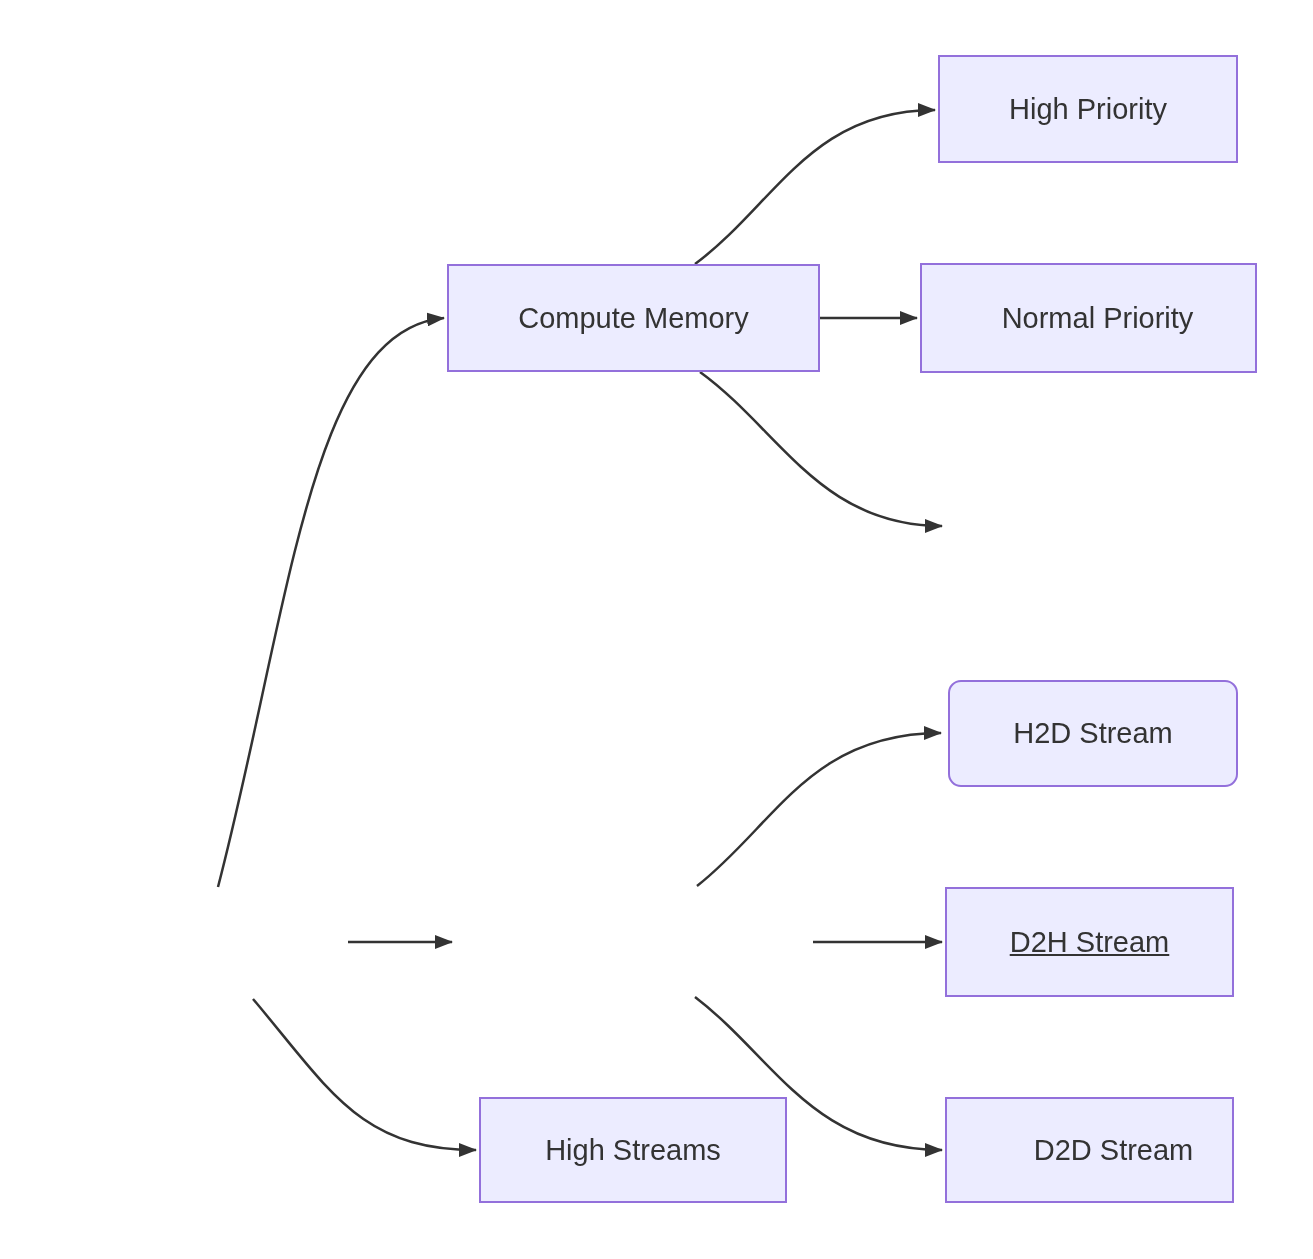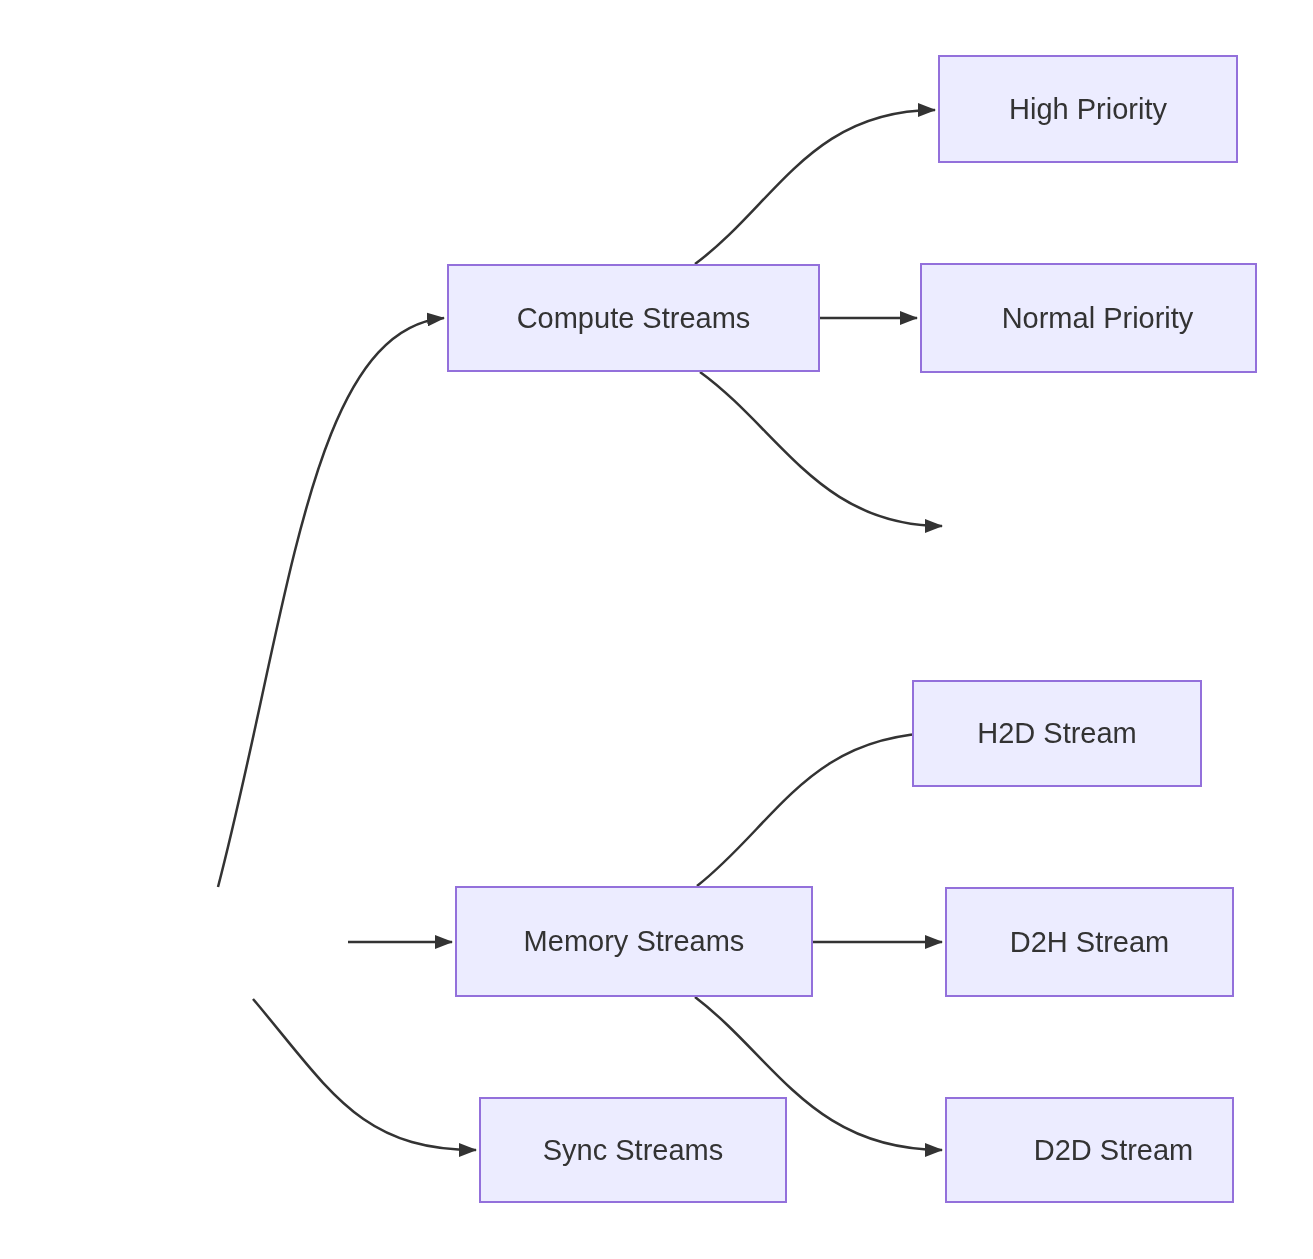--- a/index.html
+++ b/index.html
@@ -42,22 +42,22 @@
     line-height: 1.2;
   }
   
   #node-stream-pool     { left: 57px;  top: 887px;  width: 290px; height: 112px; }
   #node-compute-streams { left: 447px; top: 264px;  width: 373px; height: 108px; }
   #node-memory-streams  { left: 455px; top: 886px;  width: 358px; height: 111px; }
   #node-sync-streams    { left: 479px; top: 1097px; width: 308px; height: 106px; }
   #node-high-priority   { left: 938px; top: 55px;   width: 300px; height: 108px; }
   #node-normal-priority { left: 920px; top: 263px;  width: 337px; height: 110px; padding-left: 18px; }
   #node-background      { left: 945px; top: 470px;  width: 295px; height: 110px; }
-  #node-h2d-stream      { left: 912px; top: 680px;  width: 290px; height: 107px; }
-  #node-d2h-stream      { left: 945px; top: 887px;  width: 289px; height: 110px; }
+  #node-h2d-stream      { left: 948px; top: 680px;  width: 290px; height: 107px; border-radius: 13px; }
+  #node-d2h-stream      { left: 945px; top: 887px;  width: 289px; height: 110px; text-decoration: underline; }
   #node-d2d-stream      { left: 945px; top: 1097px; width: 289px; height: 106px; padding-left: 48px; }
 </style>
 </head>
 <body>
 
 <div class="canvas">
 
   <svg class="edges-layer" width="1313" height="1259" viewBox="0 0 1313 1259" xmlns="http://www.w3.org/2000/svg">
     <defs>
       <marker id="arrowhead" markerUnits="userSpaceOnUse" markerWidth="18" markerHeight="14" refX="17" refY="7" orient="auto">
@@ -69,27 +69,24 @@
     <path class="edge" d="M253,999 C330,1090 360,1150 476,1150" marker-end="url(#arrowhead)"></path>
     <path class="edge" d="M695,264 C775,205 810,110 935,110" marker-end="url(#arrowhead)"></path>
     <path class="edge" d="M820,318 L917,318" marker-end="url(#arrowhead)"></path>
     <path class="edge" d="M700,372 C780,430 820,526 942,526" marker-end="url(#arrowhead)"></path>
     <path class="edge" d="M697,886 C775,825 810,733 941,733" marker-end="url(#arrowhead)"></path>
     <path class="edge" d="M813,942 L942,942" marker-end="url(#arrowhead)"></path>
     <path class="edge" d="M695,997 C775,1058 812,1150 942,1150" marker-end="url(#arrowhead)"></path>
   </svg>
 
   <div class="node" id="node-compute-streams">
-    <span>Compute Streams</span>
-  </div>
-  <div class="node" id="node-memory-streams">
-    <span>Memory Streams</span>
+    <span>Compute Memory</span>
   </div>
   <div class="node" id="node-sync-streams">
-    <span>Sync Streams</span>
+    <span>High Streams</span>
   </div>
   <div class="node" id="node-high-priority">
     <span>High Priority</span>
   </div>
   <div class="node" id="node-normal-priority">
     <span>Normal Priority</span>
   </div>
   <div class="node" id="node-h2d-stream">
     <span>H2D Stream</span>
   </div>

